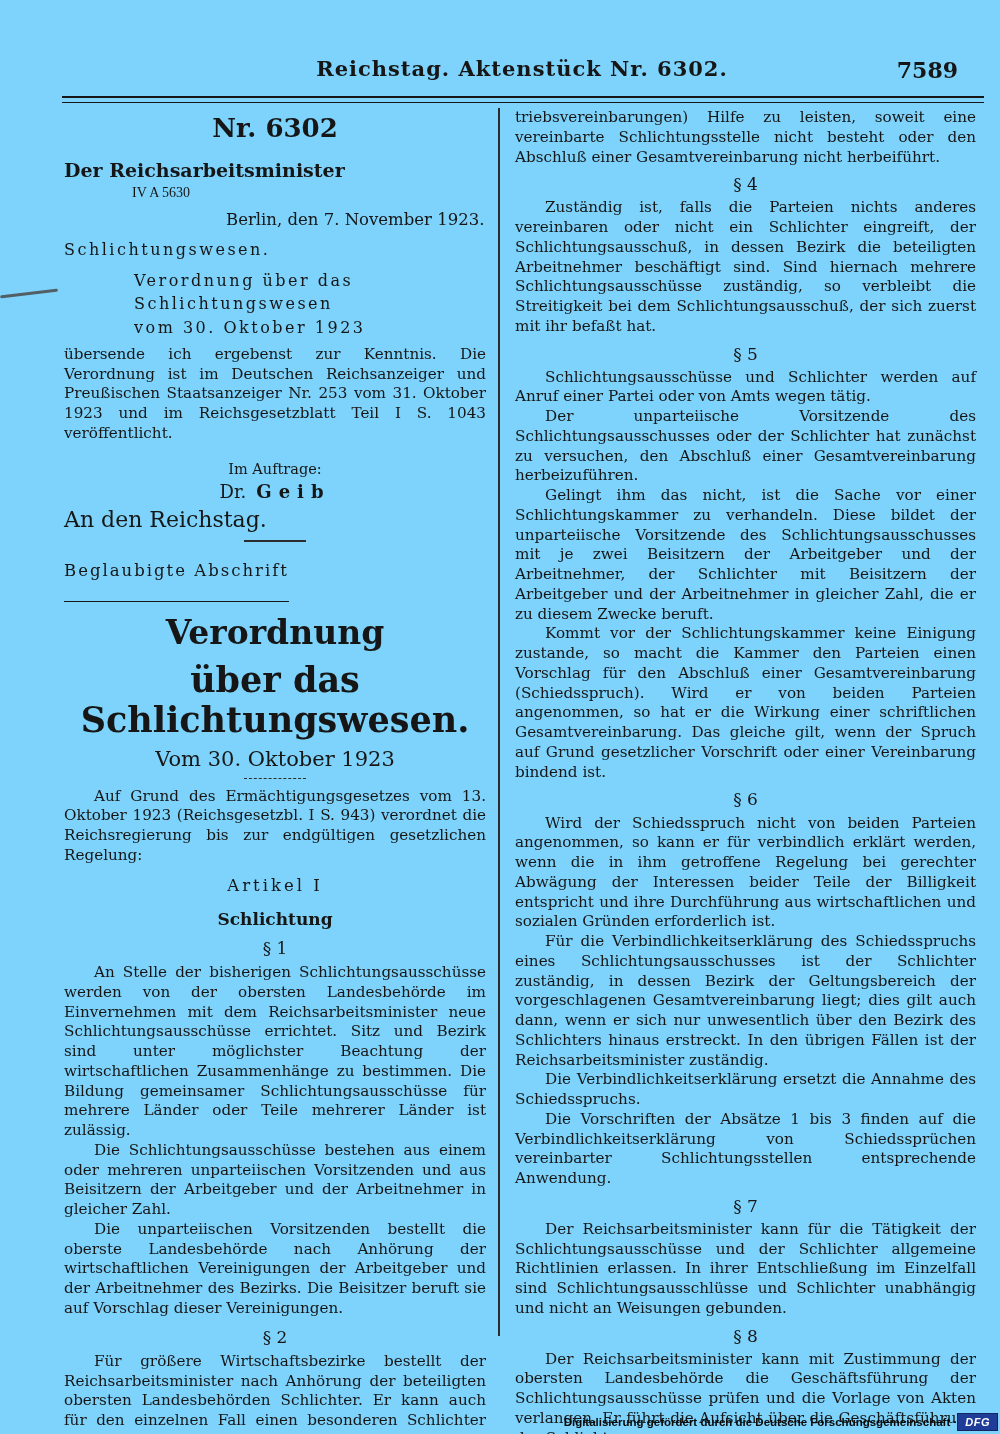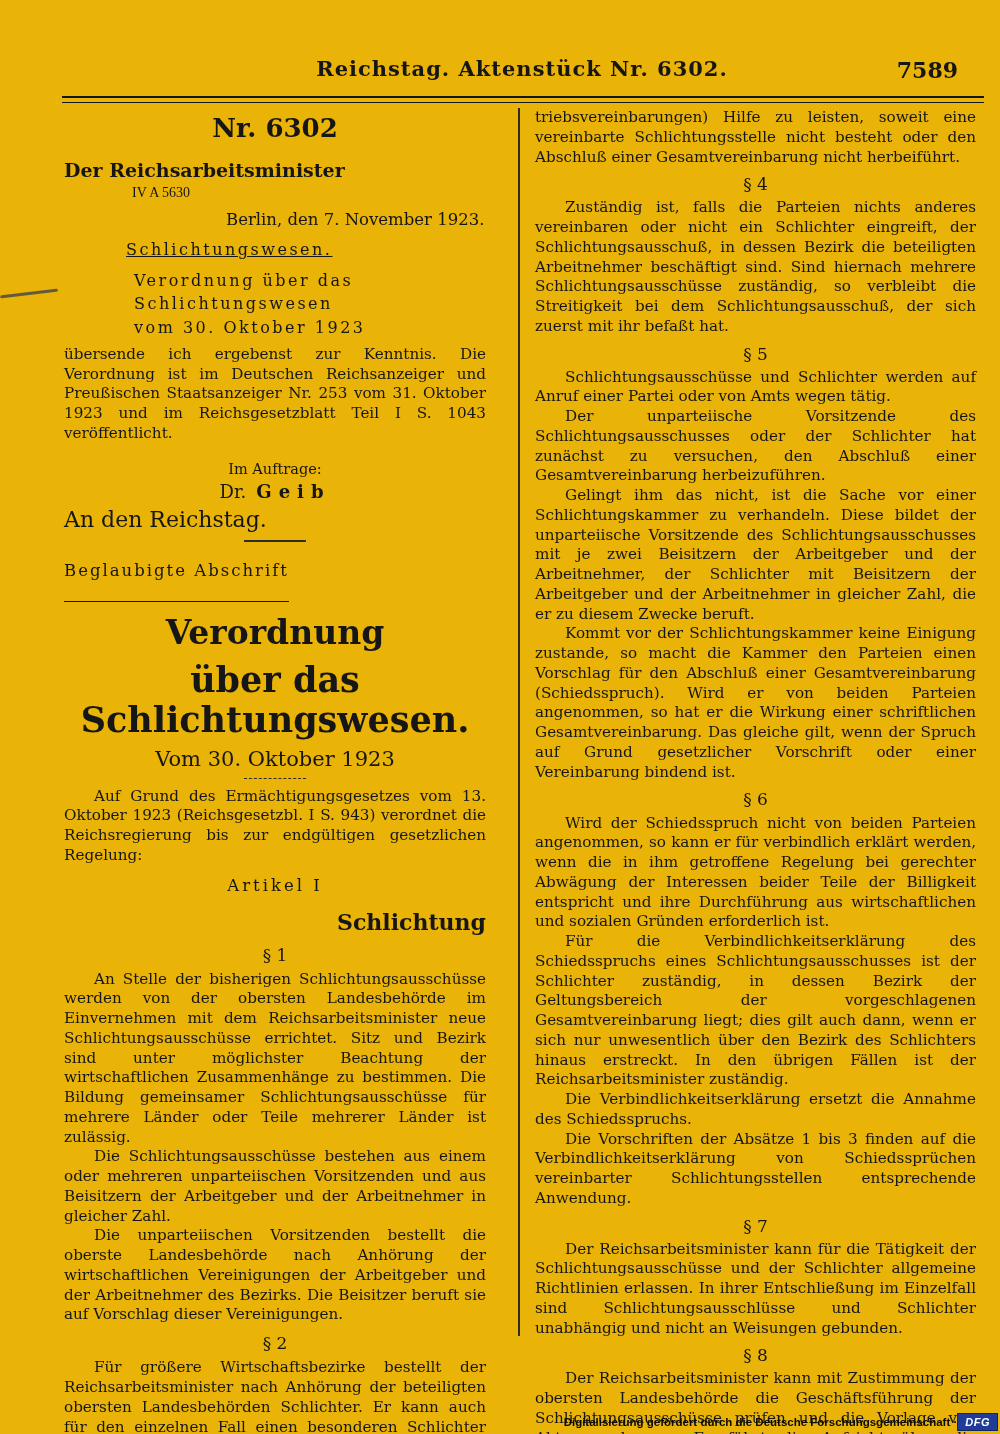--- a/index.html
+++ b/index.html
@@ -1,56 +1,56 @@
 <!DOCTYPE html>
 <html><head>
 <meta charset="utf-8">
 <style>
   html,body{margin:0;padding:0;background:#e8e8e6;}
   .page{
     position:relative;width:1000px;height:1434px;margin:0 auto;
-    background:#eab308;color:#161616;overflow:hidden;
+    background:#7dd3fc;color:#161616;overflow:hidden;
     font-family:"DejaVu Serif","Liberation Serif",serif;
   }
   
   .head{position:absolute;top:56px;left:62px;right:18px;height:34px;}
   .head-center{text-align:center;font-size:21px;font-weight:bold;letter-spacing:1px;}
   .head-page{position:absolute;right:24px;top:1px;font-size:22px;font-weight:bold;}
   .double-rule{position:absolute;top:96px;left:62px;right:16px;height:4px;
     border-top:2px solid #161616;border-bottom:1px solid #161616;}
   
-  .columns{position:absolute;top:108px;left:64px;width:916px;height:1228px;display:flex;gap:20px;}
+  .columns{position:absolute;top:108px;left:64px;width:916px;height:1228px;display:flex;}
   .col{font-size:15.2px;line-height:1.3;text-align:justify;}
   .col-left{width:434px;padding-right:12px;box-sizing:border-box;}
   .col-right{flex:1;border-left:2px solid #2c2c2c;padding-left:15px;padding-right:4px;box-sizing:border-box;}
   .para{margin:0;text-indent:30px;}
   .para.noindent{text-indent:0;}
   
   .nr{ text-align:center;font-size:26px;font-weight:bold;margin:4px 0 12px;}
   .sender{font-size:19px;font-weight:bold;margin:0 0 2px;text-align:left;}
   .fileref{font-family:"Liberation Serif",serif;font-size:14px;margin:0 0 6px 68px;text-align:left;}
   .dateline{font-size:16.5px;margin:2px 0 8px 162px;text-align:left;white-space:nowrap;}
   .betrifft{margin:0 0 8px;text-align:left;}
   .betrifft .ln{letter-spacing:2.5px;font-size:16px;line-height:1.45;}
-  .betrifft .ln2{margin-left:62px;text-decoration:underline;}
+  .betrifft .ln2{}
   .inner-title{margin:4px 0 6px 70px;text-align:left;}
   .inner-title .ln{letter-spacing:2.5px;font-size:16px;line-height:1.45;}
   .im-auftrage{text-align:center;font-size:14.5px;margin:16px 0 2px;}
   .signature{text-align:center;font-size:18px;margin:2px 0 2px;}
   .sig-name{font-weight:bold;letter-spacing:7px;margin-left:10px;}
   .addressee{text-align:left;font-size:22px;margin:2px 0 4px;}
   .short-rule{width:62px;margin:6px auto 8px;border-bottom:2px solid #2c2c2c;}
   .short-rule.dashed{border-bottom-style:dashed;border-bottom-width:1.5px;margin:4px auto 8px;}
   .certified{display:inline-block;text-align:left;font-size:16.5px;letter-spacing:2px;
     border-bottom:1.5px solid #161616;padding-bottom:19px;margin:10px 0 6px;}
   .title1{text-align:center;font-size:33px;font-weight:bold;margin:6px 0 8px;line-height:1.15;}
   .title2{text-align:center;font-size:35px;font-weight:bold;margin:2px 0 0;line-height:1.15;}
   .title3{text-align:center;font-size:21px;margin:6px 0 2px;}
   .artikel{text-align:center;font-size:16.5px;letter-spacing:3px;margin:9px 0 12px;}
-  .artikel-sub{text-align:right;font-size:22px;font-weight:bold;margin:2px 0 2px;}
+  .artikel-sub{text-align:center;font-size:17px;font-weight:bold;margin:2px 0 2px;}
   .sec-label{text-align:center;font-size:17px;margin:7px 0 4px;}
   .col-right .sec-label{margin:6px 0 3px;}
   
   .margin-mark{position:absolute;left:0;top:292px;width:58px;height:2.5px;background:#4a4a4a;
     transform:rotate(-7deg);border-radius:2px;opacity:.85;}
   
   .foot{position:absolute;right:2px;bottom:3px;display:flex;align-items:center;
     font-family:"Liberation Sans",sans-serif;justify-content:center;}
   .credit{font-size:11.5px;font-weight:bold;color:#0a0a0a;}
   .dfg-badge{display:inline-block;background:#1f3c98;color:#ffffff;font-weight:bold;

